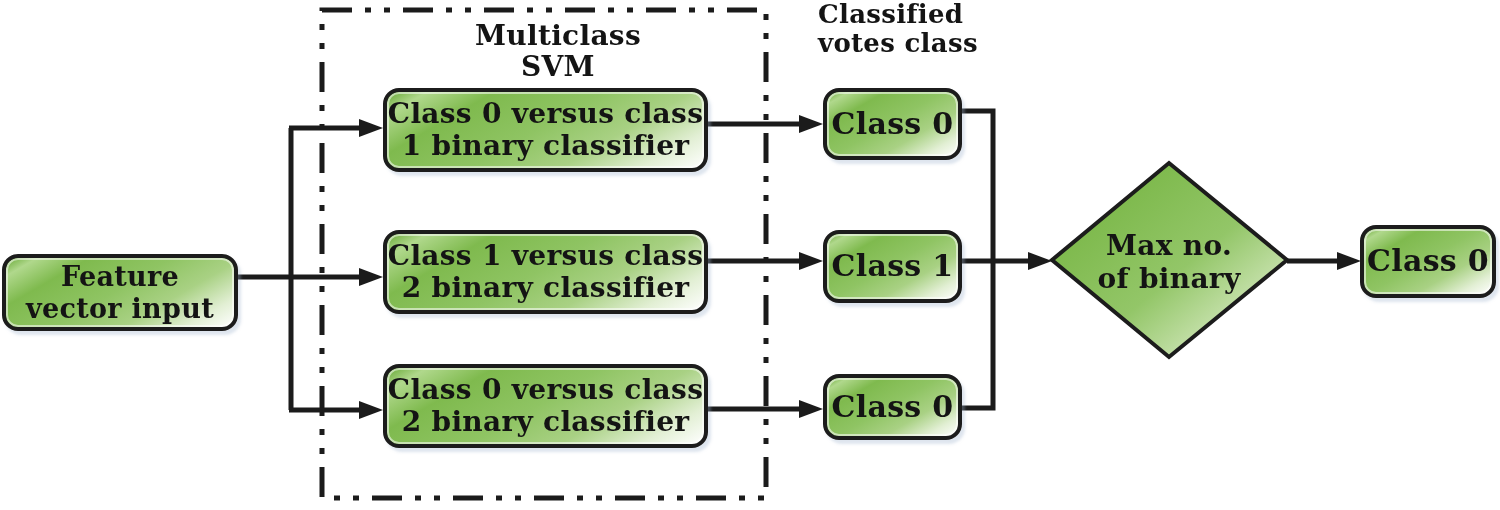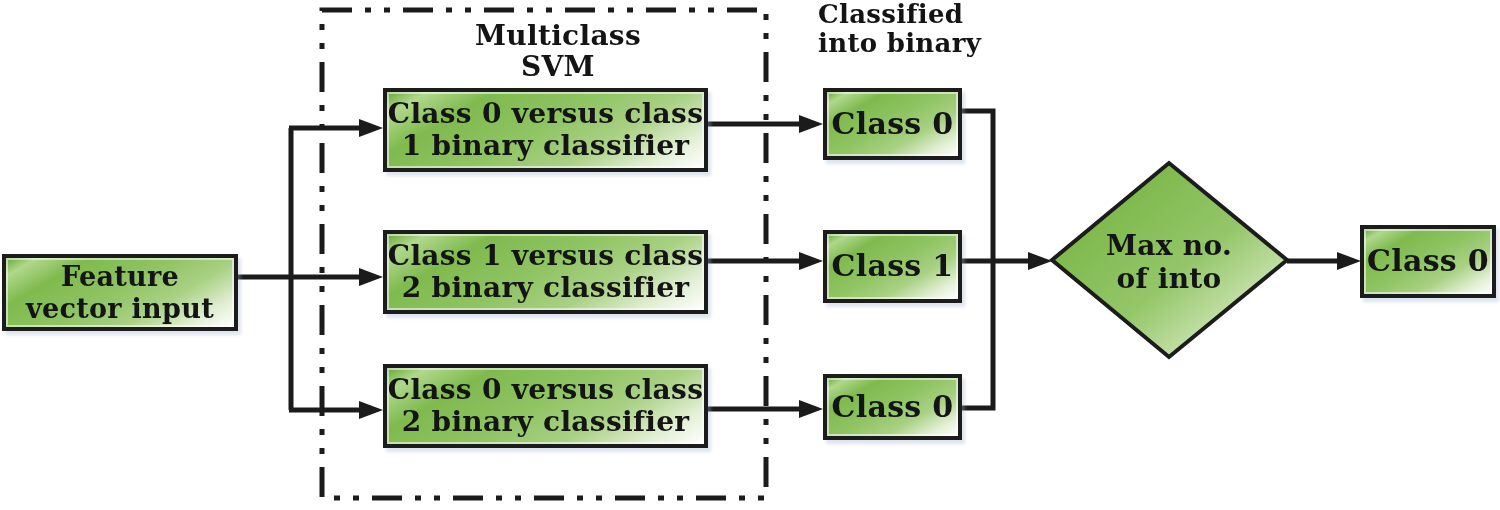--- a/index.html
+++ b/index.html
@@ -8,21 +8,21 @@
     width:1500px;height:510px;
     background:#ffffff;
     font-family:"DejaVu Serif","Liberation Serif",serif;
     overflow:hidden;
   }
   .wires{position:absolute;left:0;top:0;width:1500px;height:510px;}
   .gbox{
     position:absolute;
     box-sizing:border-box;
     border:4px solid #1c1c1c;
-    border-radius:0;
+    border-radius:16px;
     background:linear-gradient(150deg,
       #66a834 0%,
       #b0d88c 9%,
       #7fba4e 24%,
       #8fc463 48%,
       #a9d184 68%,
       #e2efd4 86%,
       #ffffff 100%);
     box-shadow:inset 0 0 0 2px rgba(255,255,255,0.55), 3px 4px 3px rgba(160,180,205,0.35);
     display:flex;align-items:center;justify-content:center;
@@ -119,32 +119,32 @@
   <div class="gbox clf-box clf-1">
     <span>Class 1 versus class
 2 binary classifier</span>
   </div>
   <div class="gbox clf-box clf-2">
     <span>Class 0 versus class
 2 binary classifier</span>
   </div>
 
   <div class="classified-header">Classified
-into binary</div>
+votes class</div>
 
   <div class="gbox vote-box vote-0">
     <span>Class 0</span>
   </div>
   <div class="gbox vote-box vote-1">
     <span>Class 1</span>
   </div>
   <div class="gbox vote-box vote-2">
     <span>Class 0</span>
   </div>
 
   <div class="diamond-label">Max no.
-of into</div>
+of binary</div>
 
   <div class="gbox result-box">
     <span>Class 0</span>
   </div>
 
 </div>
 
 </body></html>

